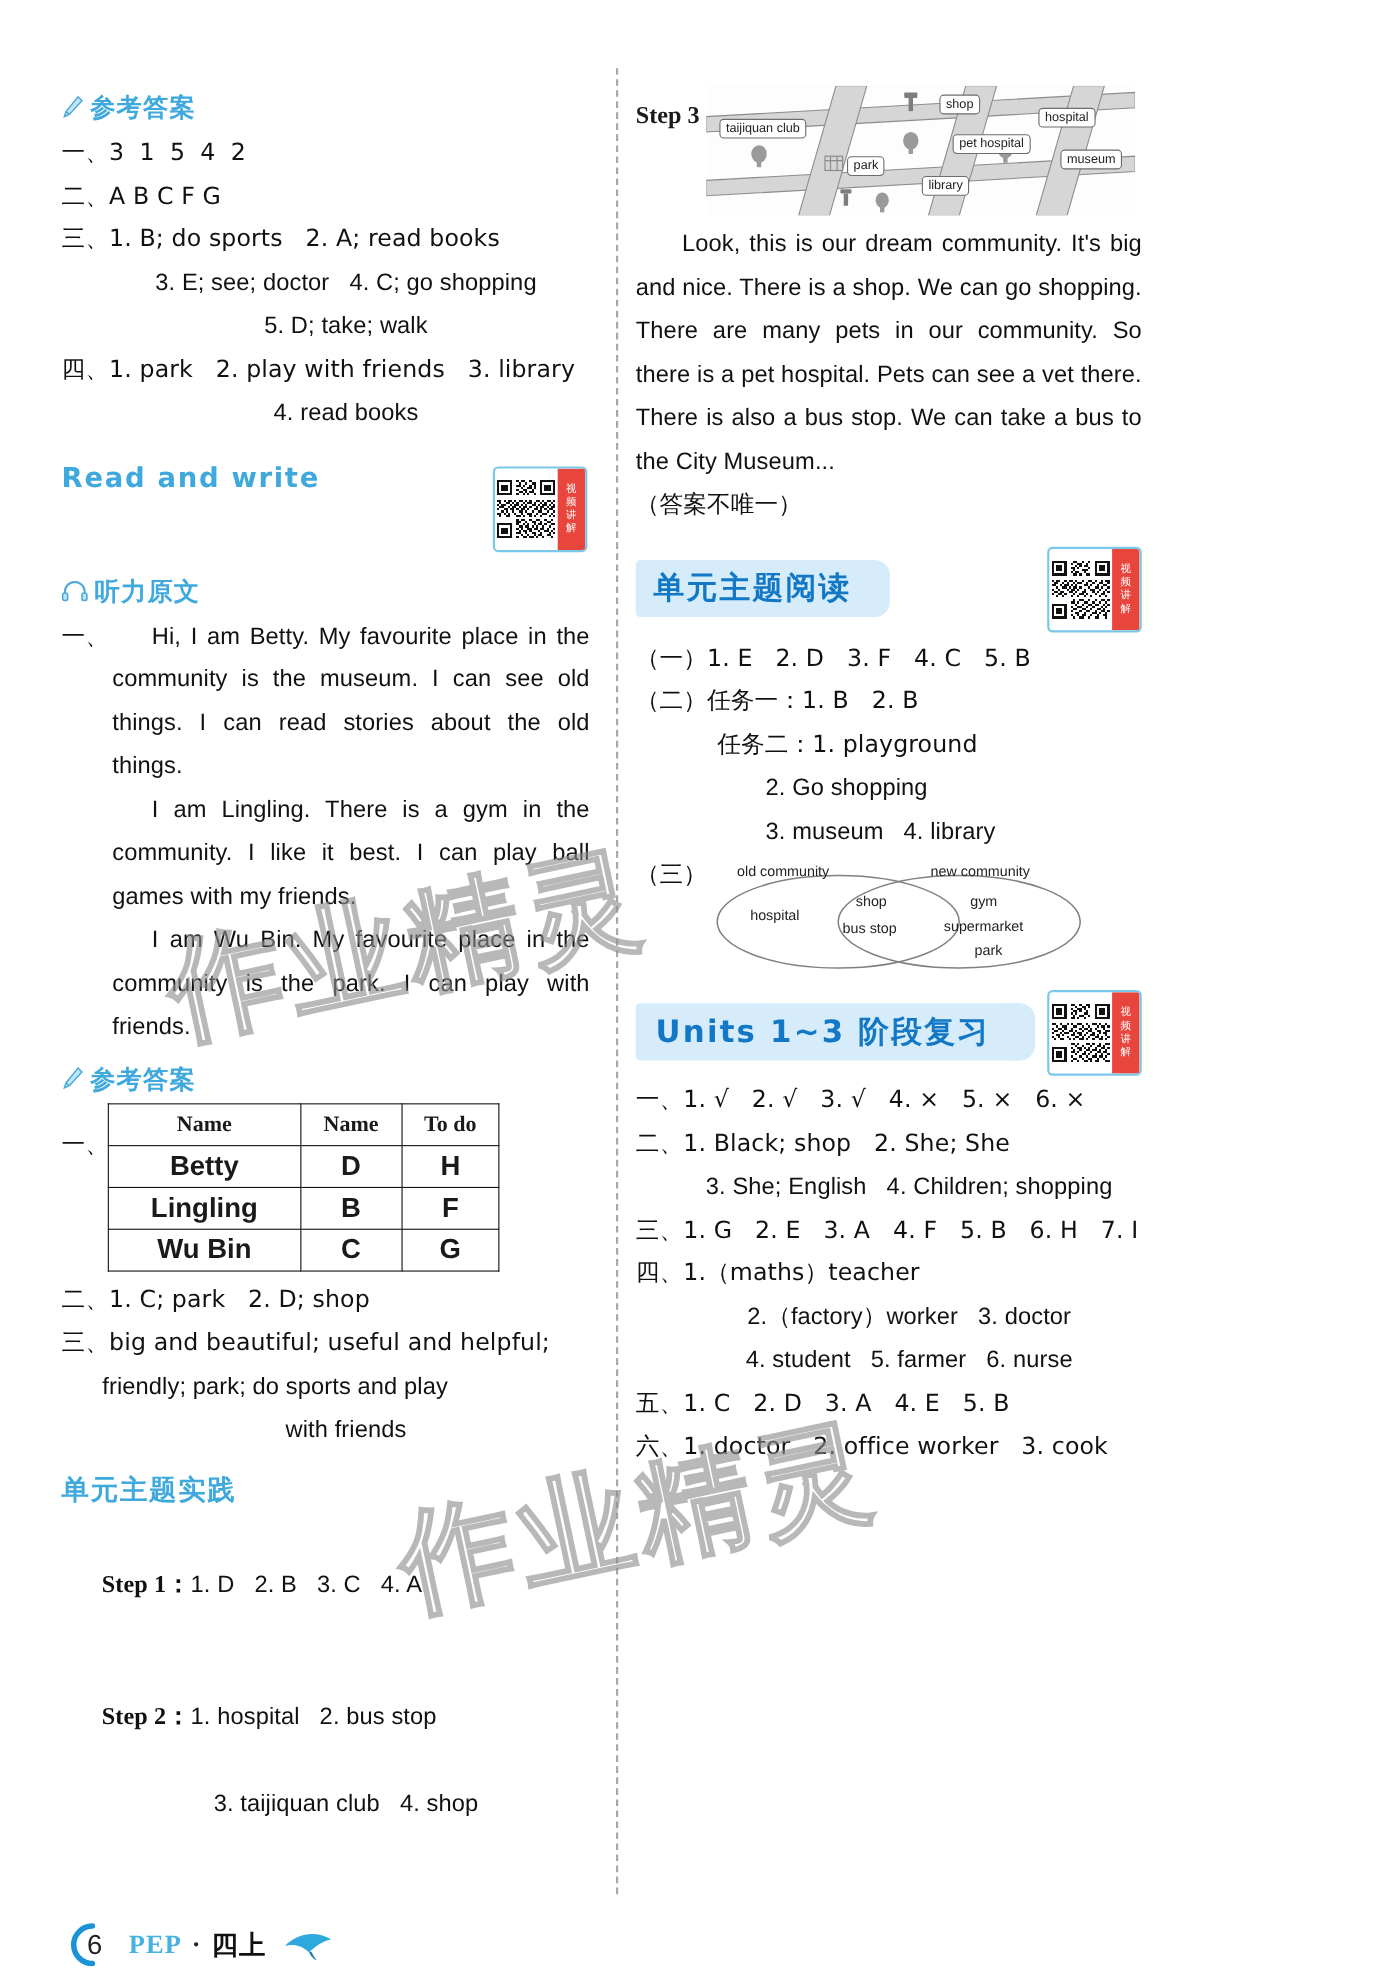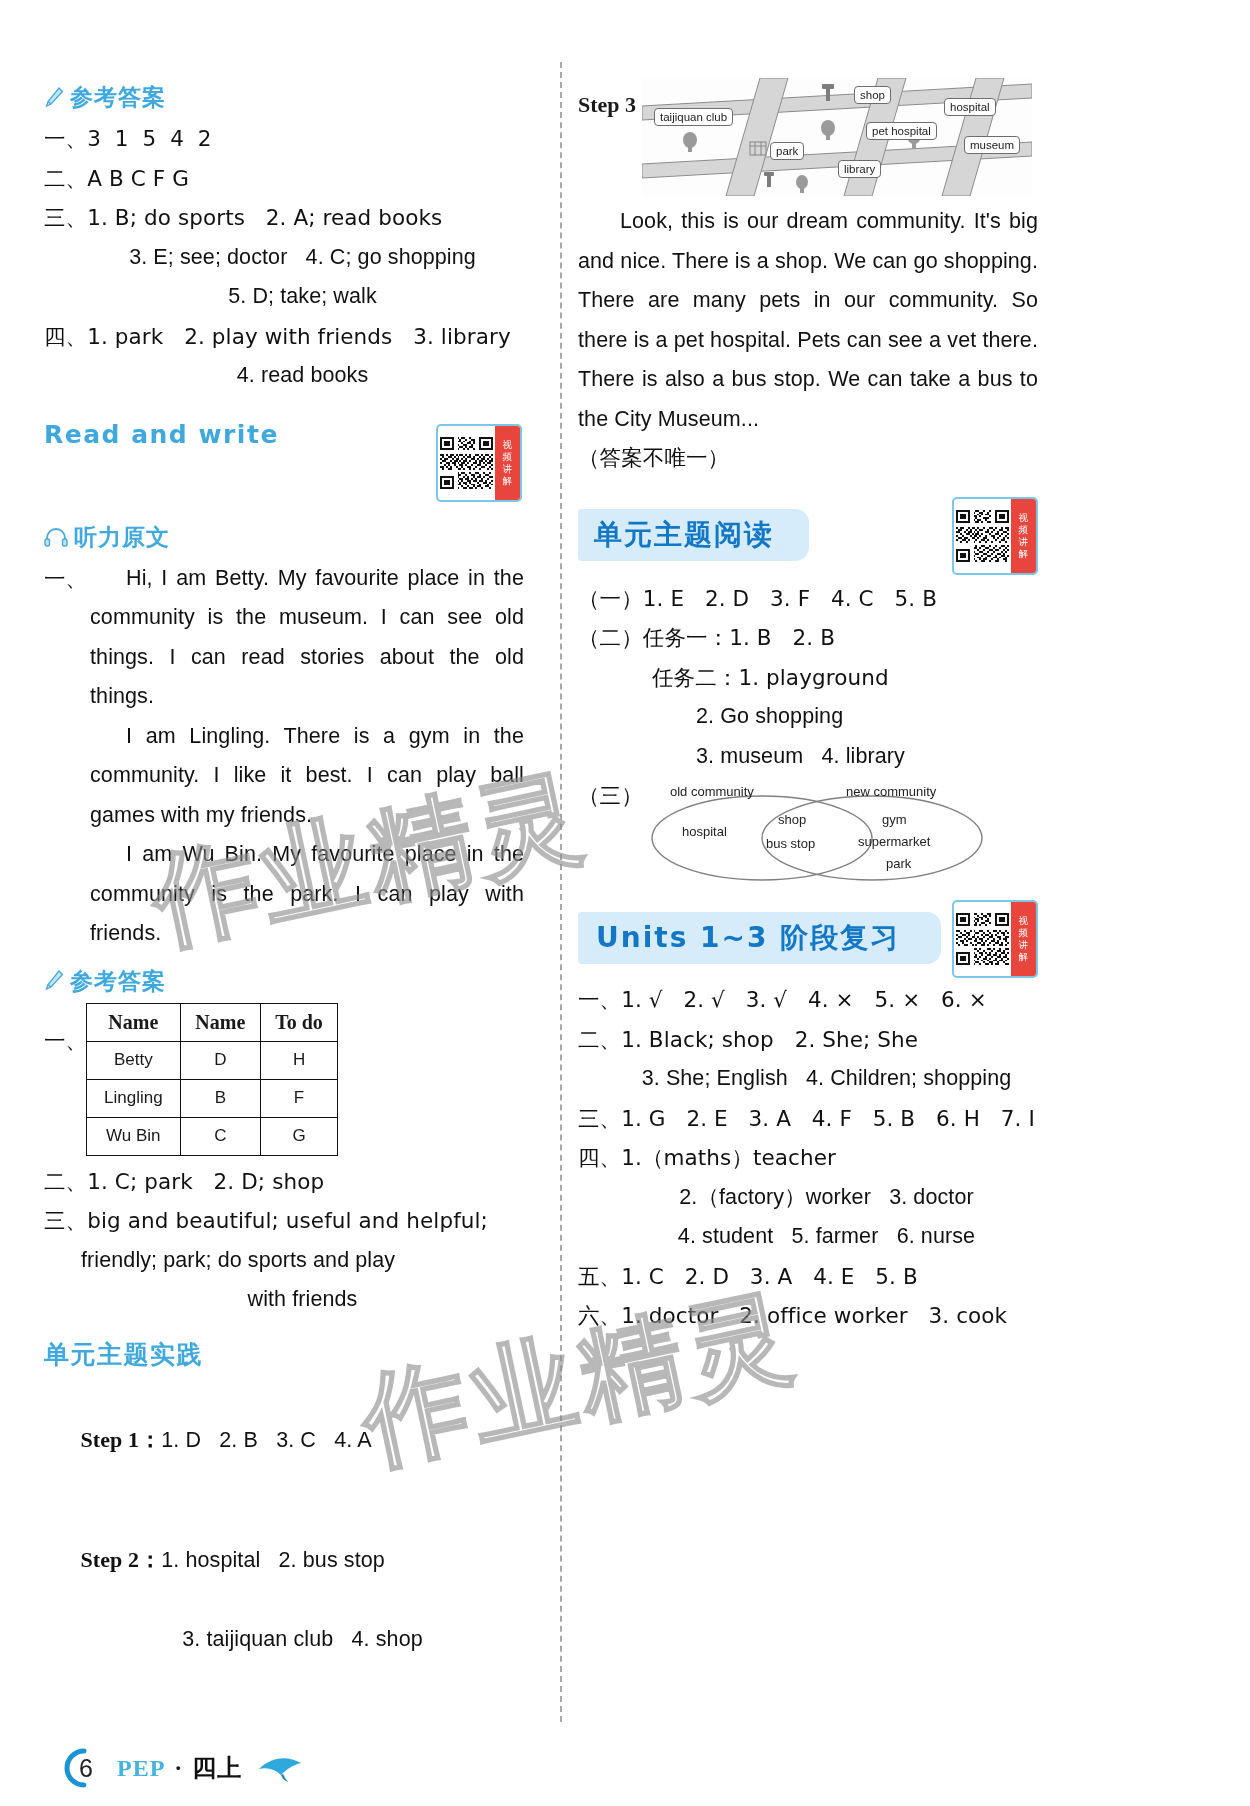--- a/index.html
+++ b/index.html
@@ -8,21 +8,21 @@
     background:#ffffff;
     font-family:"Liberation Sans","DejaVu Sans",sans-serif;
     color:#1a1a1a;
     position:relative;
     overflow:hidden;
   }
   .page{position:absolute;inset:0;}
 
   
   .col{position:absolute;top:0;bottom:0;}
-  .col-left{left:44px;width:480px;}
+  .col-left{left:56px;width:480px;}
   .col-right{left:578px;width:460px;}
   .divider{
     position:absolute;left:560px;top:62px;height:1660px;width:0;
     border-left:2px dashed #9a9a9a;opacity:.85;
   }
 
   
   .line{
     font-size:21.5px;line-height:39.5px;color:#111;
     letter-spacing:.1px;white-space:pre-wrap;
@@ -74,25 +74,25 @@
   .qr .code{width:58px;height:100%;}
   .qr .side{
     width:26px;background:#e8453c;color:#fff;font-size:9.5px;line-height:12px;
     display:flex;flex-direction:column;align-items:center;justify-content:center;
     font-family:"DejaVu Sans","Liberation Sans",sans-serif;padding:1px 0;
   }
 
   
   table.ans{
     border-collapse:collapse;margin-left:42px;margin-top:4px;
-    width:252px;
+    width:356px;
   }
   table.ans td,table.ans th{
     border:1.6px solid #111;text-align:center;height:35px;
-    font-size:17px;font-weight:400;
+    font-size:25px;font-weight:700;
   }
   table.ans th{
     font-family:"Liberation Serif","DejaVu Serif",serif;font-weight:700;font-size:20px;
   }
   table.ans td{font-family:"Liberation Sans","DejaVu Sans",sans-serif;}
 
   
   .step{
     font-family:"Liberation Serif","DejaVu Serif",serif;
     font-weight:700;font-size:22px;

